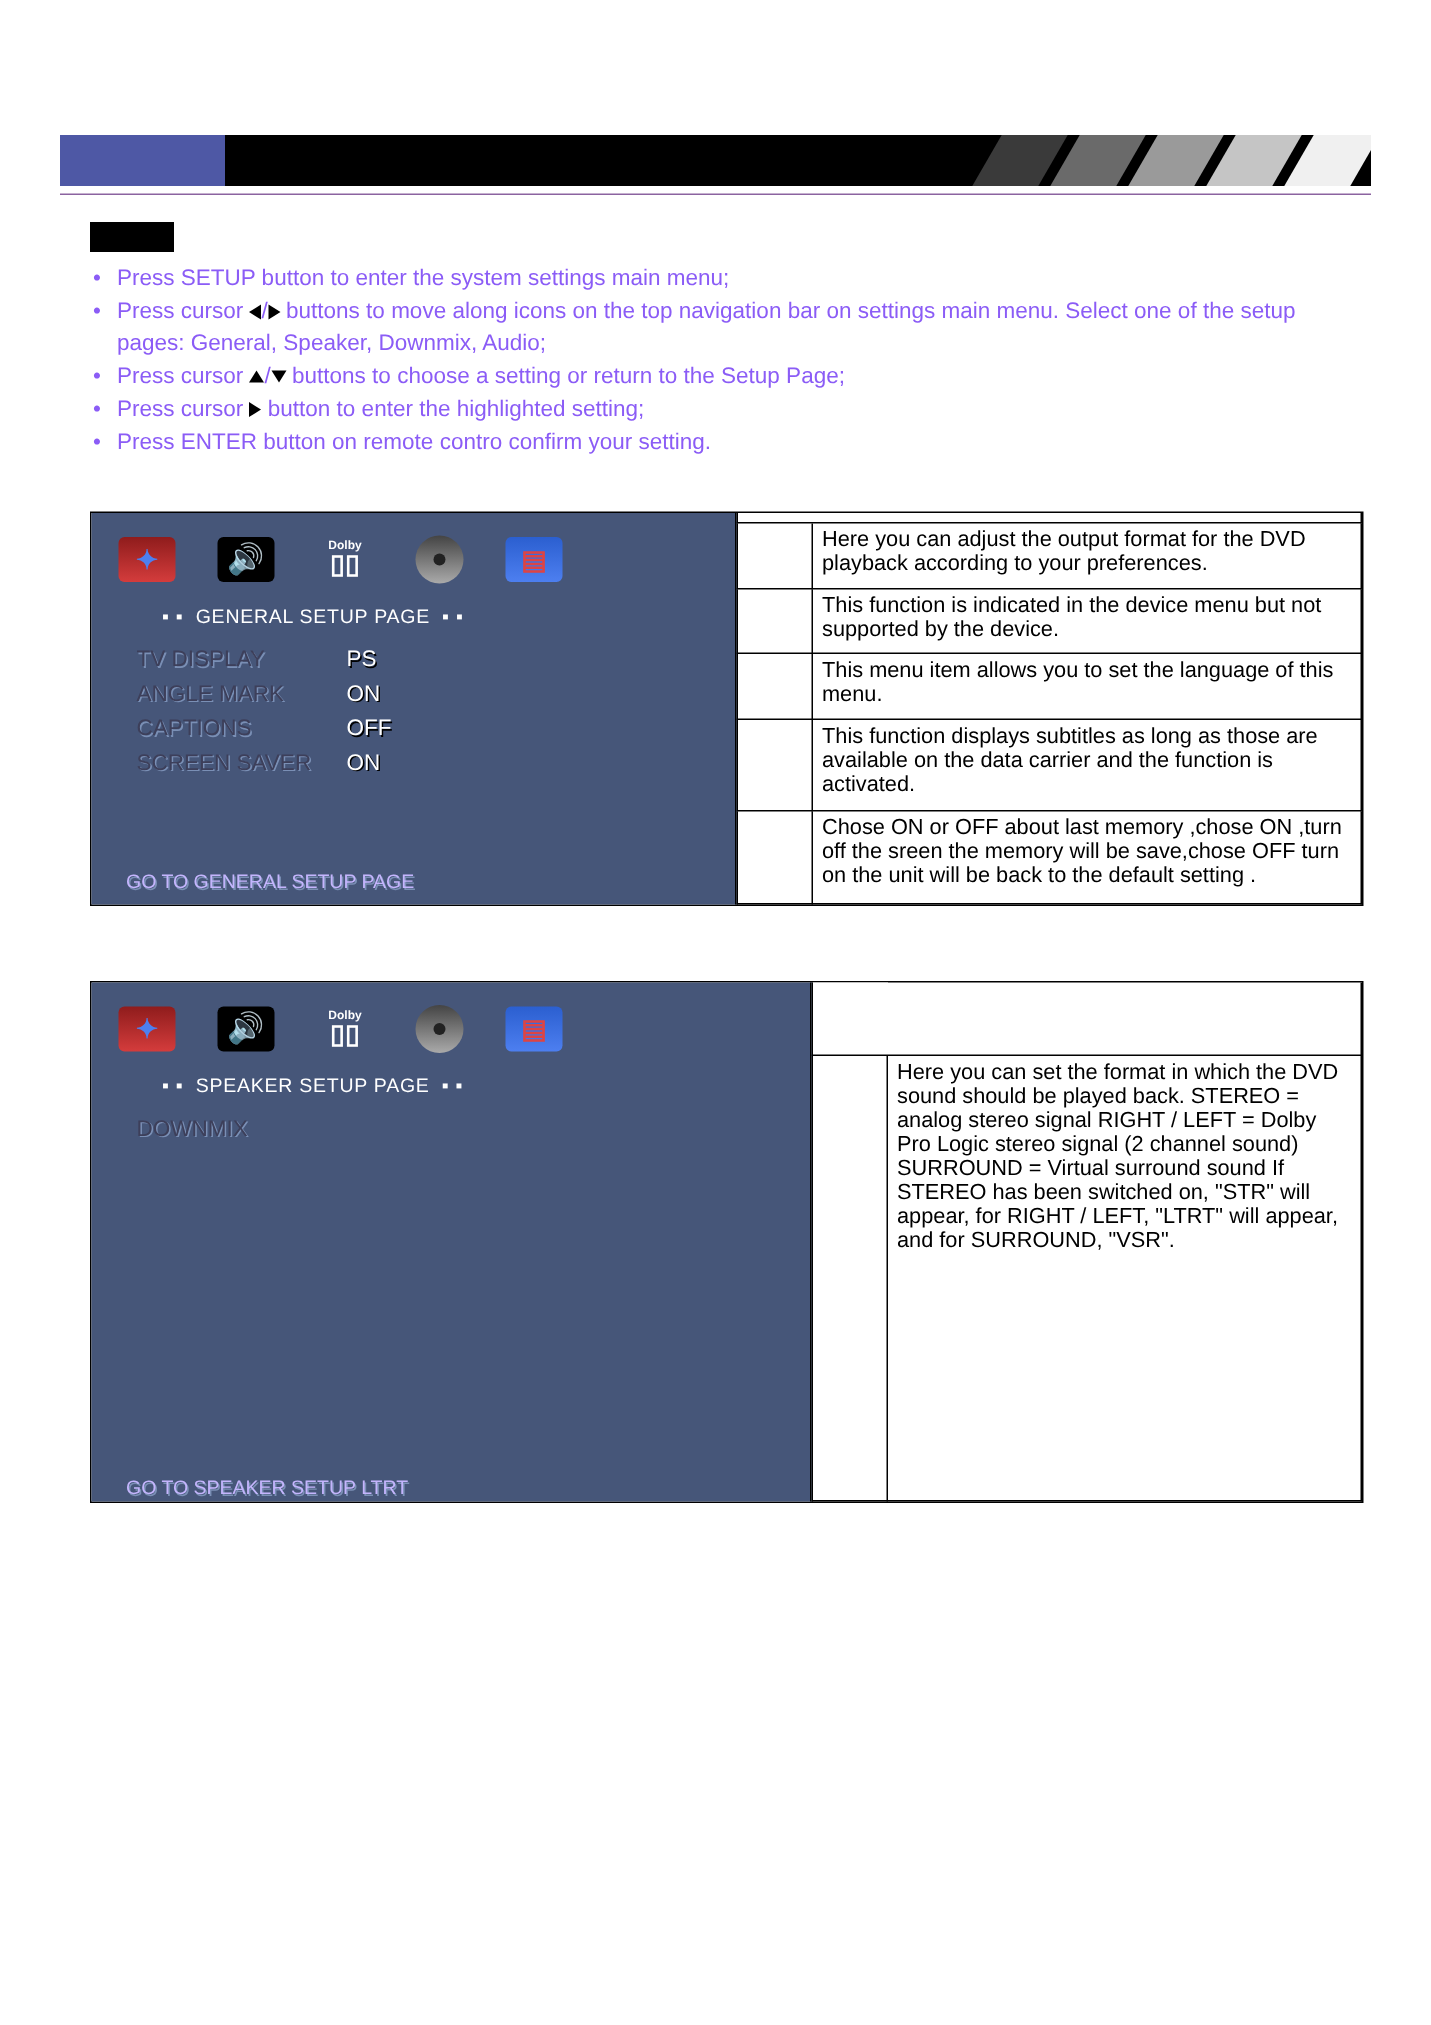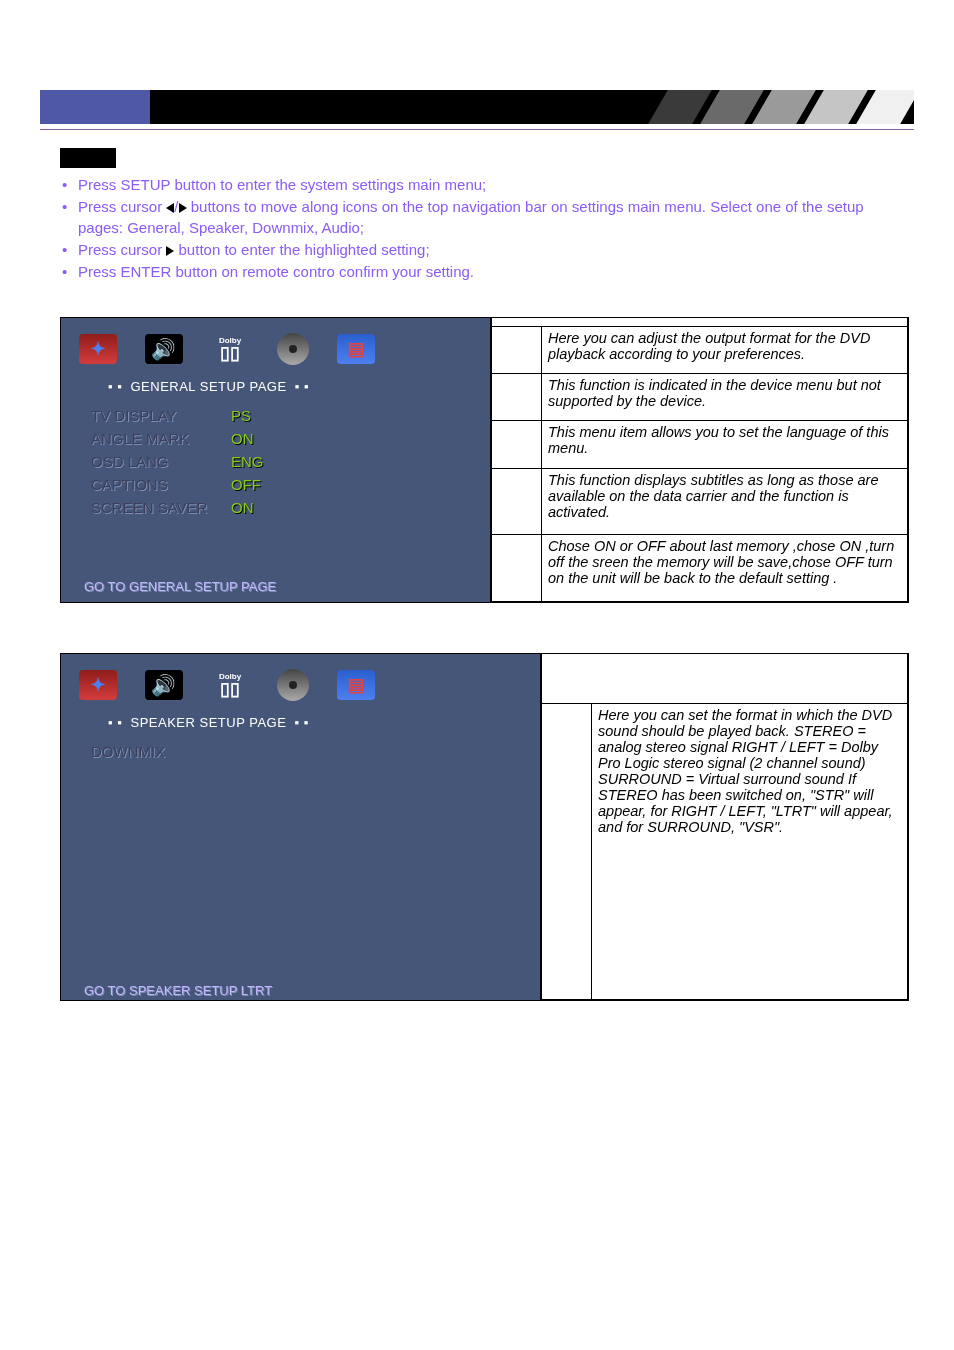--- a/index.html
+++ b/index.html
@@ -138,40 +138,39 @@
     font-size: 15px;
     padding: 3px 0;
     color: #3d3f5a;
   }
   .menu-row .label {
     width: 140px;
     color: #3d3f5a;
     text-shadow: 1px 1px 0 #7a8fb5;
   }
   .menu-row .value {
-    color: #84cc16;
+    color: #ffffff;
     text-shadow: 1px 1px 0 #000;
   }
   .footer-line {
     margin-top: 60px;
     margin-left: 5px;
     color: #c4b5fd;
     font-size: 13px;
     text-shadow: 1px 1px 0 #7a8fb5;
   }
   .desc-table {
     flex: 1;
     border-collapse: collapse;
     font-size: 14.5px;
   }
   .desc-table td {
     border: 1px solid #000;
     padding: 3px 6px;
     vertical-align: top;
-    font-style: italic;
   }
   .desc-table td.l {
     width: 50px;
     background: #fff;
   }
   .speaker-setup .menu-rows { margin-top: 4px; }
   .speaker-setup .footer-line { margin-top: 220px; }
   .setup-container.second { margin-top: 50px; }
   .setup-screen.second { width: 480px; padding-bottom: 2px; }
   .dolby-label { font-size:8px; color:#fff; display:block; text-align:center;}
@@ -201,20 +200,25 @@
 <div class="content">
   <ul class="bullets">
     <li>Press SETUP button to enter the system settings main menu;</li>
     <li>
       <span>Press cursor </span>
       <span class="arrow arrow-left"></span>/<span class="arrow arrow-right"></span>
       <span> buttons to move along icons on the top navigation bar on settings main menu. Select one of the setup pages: General, Speaker, Downmix, Audio;</span>
     </li>
     <li>
       <span>Press cursor </span>
+      <span class="arrow arrow-up"></span>/<span class="arrow arrow-down"></span>
+      <span> buttons to choose a setting or return to the Setup Page;</span>
+    </li>
+    <li>
+      <span>Press cursor </span>
       <span class="arrow arrow-right"></span>
       <span> button to enter the highlighted setting;</span>
     </li>
     <li>Press ENTER button on remote contro confirm your setting.</li>
   </ul>
 </div>
 
 
 <div class="setup-container">
   <div class="setup-screen">
@@ -240,24 +244,20 @@
       <span class="dashes">▪ ▪</span> <span>GENERAL SETUP PAGE</span> <span class="dashes">▪ ▪</span>
     </div>
     <div class="menu-rows">
       <div class="menu-row">
         <span class="label">TV DISPLAY</span>
         <span class="value">PS</span>
       </div>
       <div class="menu-row">
         <span class="label">ANGLE MARK</span>
         <span class="value">ON</span>
-      </div>
-      <div class="menu-row">
-        <span class="label">OSD LANG</span>
-        <span class="value">ENG</span>
       </div>
       <div class="menu-row">
         <span class="label">CAPTIONS</span>
         <span class="value">OFF</span>
       </div>
       <div class="menu-row">
         <span class="label">SCREEN SAVER</span>
         <span class="value">ON</span>
       </div>
     </div>

